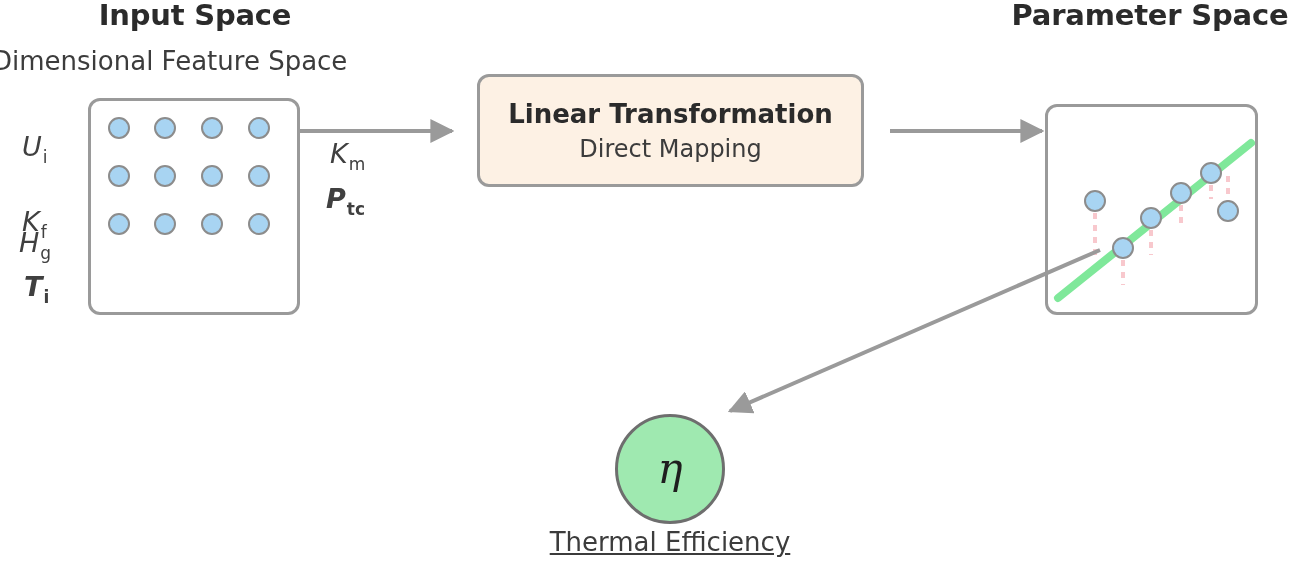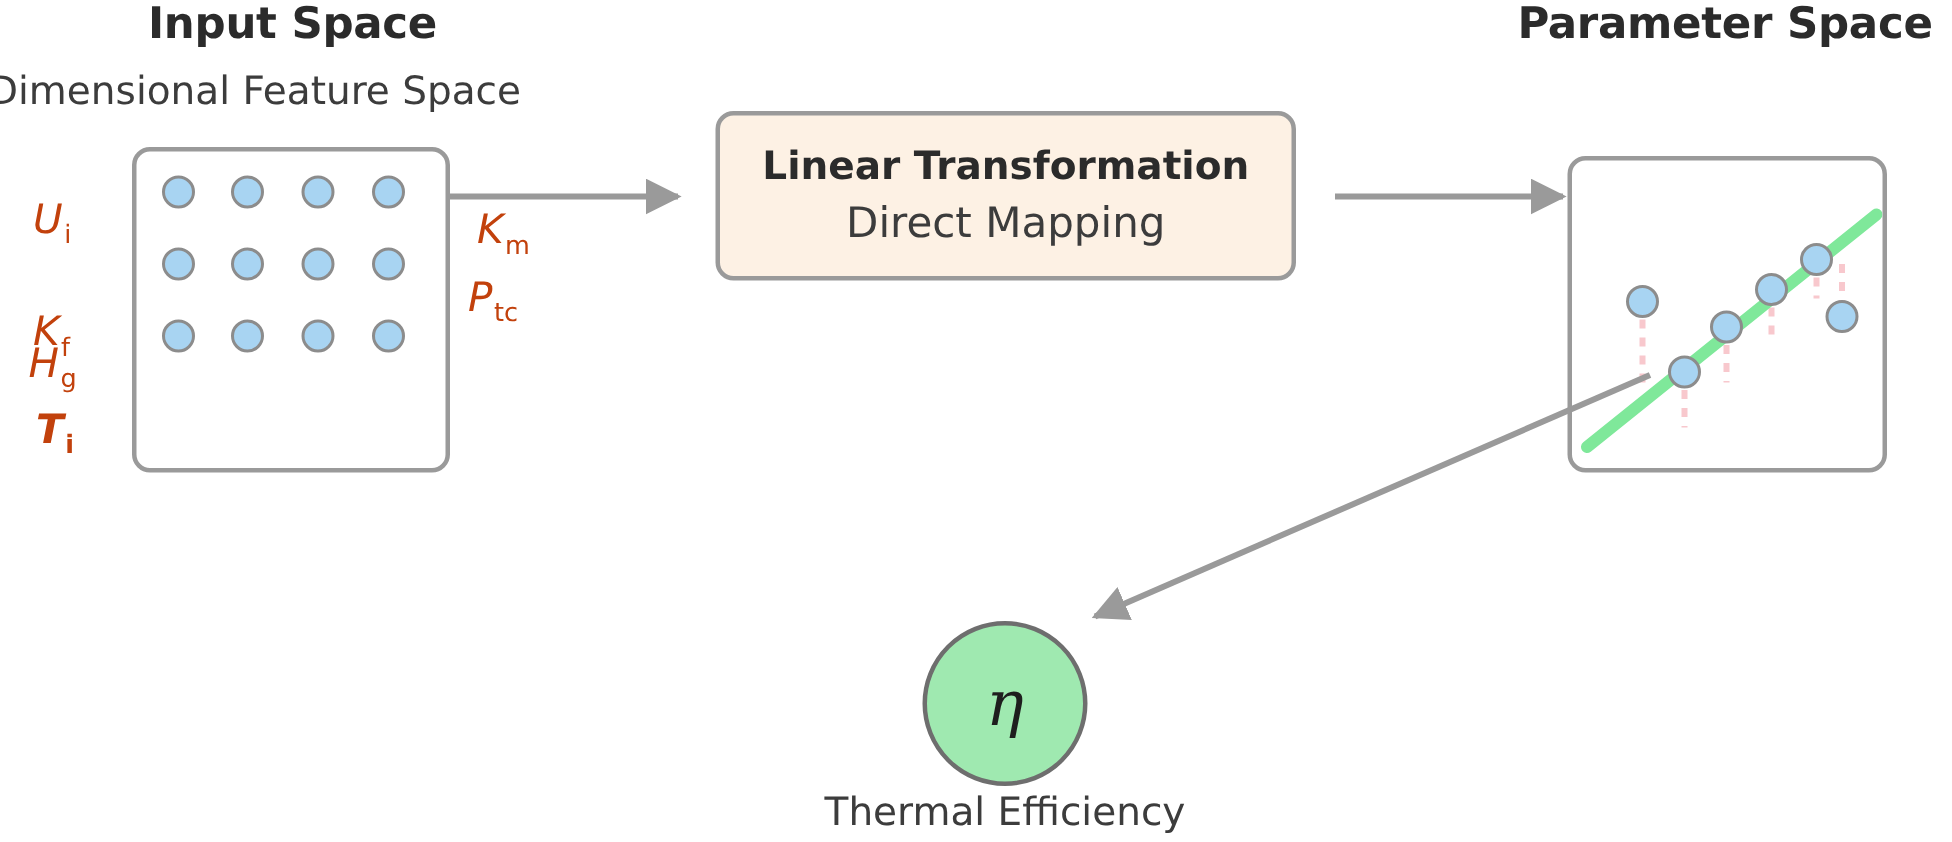--- a/index.html
+++ b/index.html
@@ -47,21 +47,21 @@
     border-radius: 50%;
     background: #a8d4f2;
     border: 2px solid #8c8c8c;
     box-sizing: border-box;
   }
 
   
   .varlabel {
     font-size: 27px;
     font-style: italic;
-    color: #c2410c;
+    color: #404040;
     white-space: nowrap;
     line-height: 1;
   }
   .varlabel sub {
     font-size: 17px;
     font-style: normal;
     vertical-align: baseline;
     position: relative;
     top: 7px;
     left: 1px;
@@ -78,21 +78,21 @@
     align-items: center;
     justify-content: center;
   }
   .transform-title {
     font-size: 26px;
     font-weight: bold;
     color: #2b2b2b;
     white-space: nowrap;
   }
   .transform-sub {
-    font-size: 28px;
+    font-size: 24px;
     color: #3c3c3c;
     white-space: nowrap;
     margin-top: 6px;
   }
 
   
   .eta-circle {
     border-radius: 50%;
     background: #9fe9b0;
     border: 3px solid #6e6e6e;
@@ -106,20 +106,21 @@
     font-style: italic;
     font-size: 42px;
     color: #1e1e1e;
     line-height: 1;
   }
   .output-label {
     font-size: 26px;
     color: #3c3c3c;
     white-space: nowrap;
     text-align: center;
+    text-decoration: underline;
   }
 
   svg.overlay {
     position: absolute;
     left: 0;
     top: 0;
     width: 1301px;
     height: 561px;
     pointer-events: none;
   }
@@ -156,24 +157,24 @@
   <div class="abs varlabel" style="left:22px; top:181px;margin-top:27px;">
     <span>K</span><sub>f</sub>
   </div>
   <div class="abs varlabel" style="left:19px; top:229px;">
     <span>H</span><sub>g</sub>
   </div>
   <div class="abs varlabel" style="left:24px; top:273px;font-weight:bold;">
     <span>T</span><sub>i</sub>
   </div>
 
-  <div class="abs varlabel" style="left:318px; top:140px;">
+  <div class="abs varlabel" style="left:330px; top:140px;">
     <span>K</span><sub>m</sub>
   </div>
-  <div class="abs varlabel" style="left:312px; top:185px;">
+  <div class="abs varlabel" style="left:326px; top:185px;font-weight:bold;">
     <span>P</span><sub>tc</sub>
   </div>
 
   <div class="abs transform-box" style="left:477px; top:74px; width:387px; height:113px;">
     <div class="transform-title">Linear Transformation</div>
     <div class="transform-sub">Direct Mapping</div>
   </div>
 
   <div class="abs title" style="left:985px; top:-2px; width:330px;">Parameter Space</div>
 

